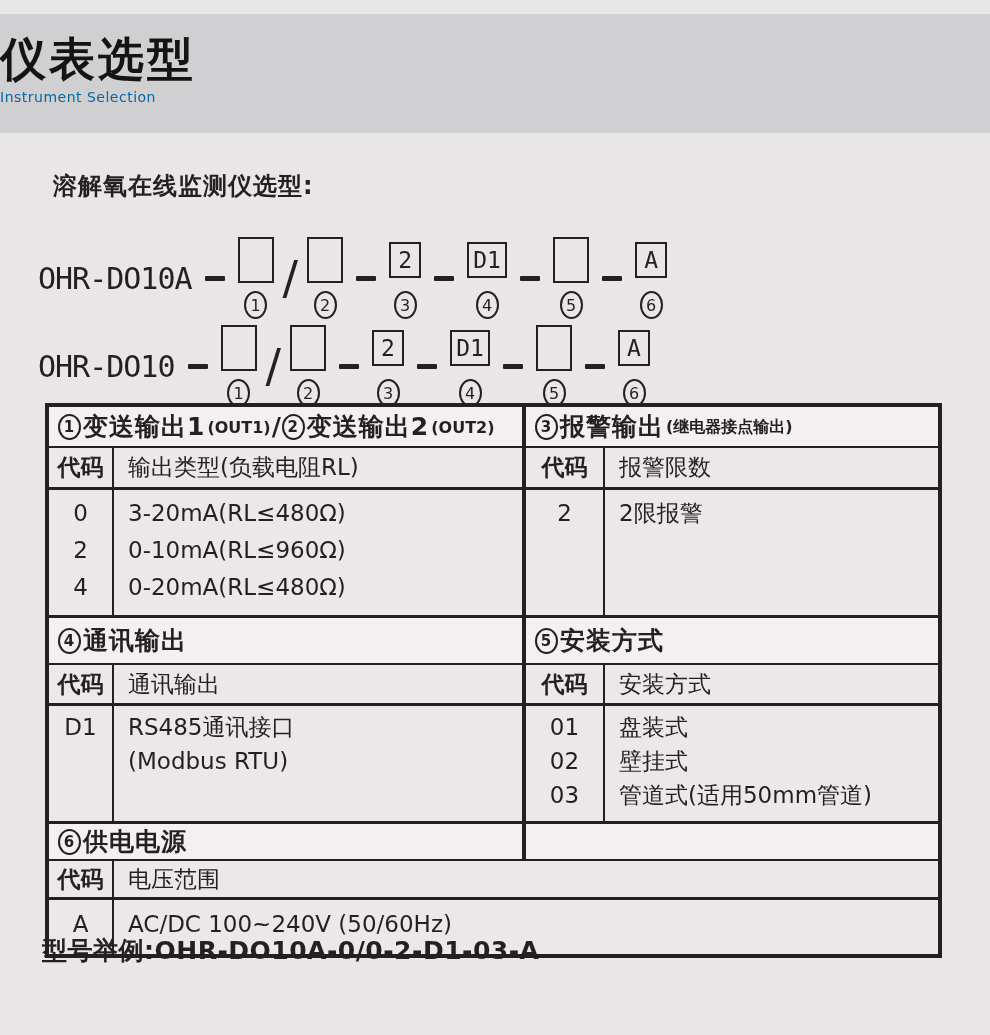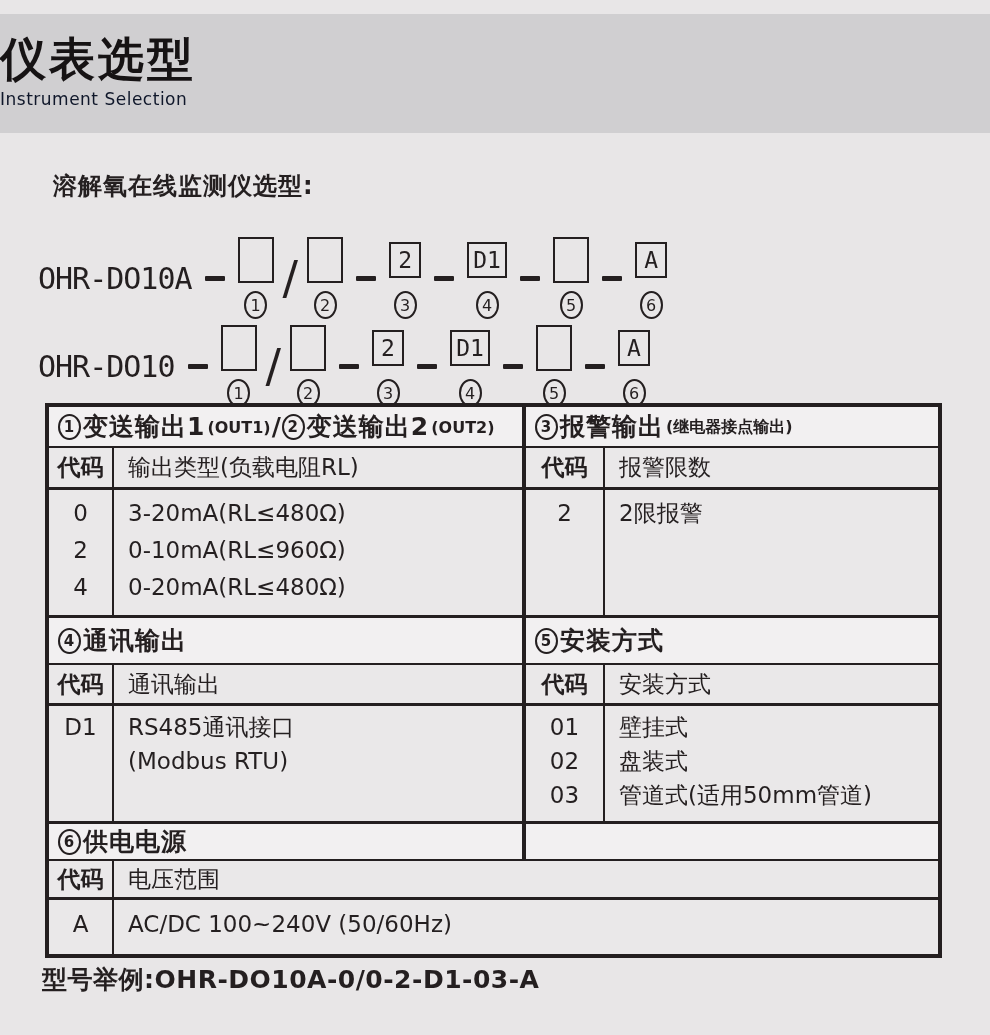--- a/index.html
+++ b/index.html
@@ -1,21 +1,21 @@
 <!DOCTYPE html>
 <html><head>
 <meta charset="utf-8">
 <style>
   html,body{margin:0;padding:0;background:#e8e6e7;}
   .page{position:relative;width:990px;height:1035px;background:#e8e6e7;overflow:hidden;
         font-family:"DejaVu Sans","Liberation Sans",sans-serif;color:#241f20;}
   
   .banner{position:absolute;top:14px;left:0;width:990px;height:119px;background:#d0cfd1;text-align:left;}
   .banner .title{padding-top:20px;font-size:46px;font-weight:bold;letter-spacing:3px;line-height:1.1;color:#161314;}
-  .banner .subtitle{margin-top:4px;font-size:17px;letter-spacing:.5px;color:#0f172a;}
+  .banner .subtitle{margin-top:4px;font-size:14px;letter-spacing:.5px;color:#0369a1;}
   
   .sel-heading{position:absolute;left:53px;top:170px;font-size:24px;font-weight:bold;letter-spacing:1px;}
   
   .model-line{position:absolute;left:38px;display:flex;align-items:center;gap:13px;}
   .ml1{top:237px;} .ml2{top:325px;}
   .vz{height:46px;display:flex;align-items:center;}
   .model-name{font-family:"DejaVu Sans Mono","Liberation Mono",monospace;font-size:30px;letter-spacing:-1px;}
   .dash{width:20px;height:5px;background:#241f20;border-radius:1px;}
   .slash{font-size:46px;line-height:46px;margin:0 -4px;font-weight:400;}
   .slot{display:flex;flex-direction:column;align-items:center;gap:8px;}
@@ -44,21 +44,21 @@
   .sech .sm{font-size:16px;letter-spacing:0;margin:2px 1px 0 2px;}
   .colh{font-size:23px;display:flex;align-items:center;}
   .cc{justify-content:center;text-align:center;font-weight:bold;}
   .vc{padding-left:14px;}
   .bodyc{font-size:23px;}
   .lh37 div{line-height:37px;} .pt5{padding-top:5px;}
   .lh34 div{line-height:34px;} .pt4{padding-top:4px;}
   .pt7{padding-top:7px;line-height:34px;}
   .ccol{text-align:center;}
   
-  .example{position:absolute;left:42px;top:963px;font-size:25px;font-weight:bold;letter-spacing:.5px;}
+  .example{position:absolute;left:42px;top:934px;font-size:25px;font-weight:bold;letter-spacing:.5px;}
 </style>
 </head>
 <body>
 
 <div class="page">
 
   <div class="banner">
     <div class="title">仪表选型</div>
     <div class="subtitle">Instrument Selection</div>
   </div>
@@ -260,22 +260,22 @@
     <div class="c bodyc vc mid lh34 pt4 bb3">
       <div>RS485通讯接口</div>
       <div>(Modbus RTU)</div>
     </div>
     <div class="c bodyc ccol lh34 pt4 bb3">
       <div>01</div>
       <div>02</div>
       <div>03</div>
     </div>
     <div class="c bodyc vc br0 lh34 pt4 bb3">
+      <div>盘装式</div>
       <div>壁挂式</div>
-      <div>盘装式</div>
       <div>管道式(适用50mm管道)</div>
     </div>
 
     <div class="c sech span2a mid">
       <span class="circ">6</span>
       <span>供电电源</span>
     </div>
     <div class="c sech span2b br0"></div>
 
     <div class="c colh cc bb3">代码</div>

